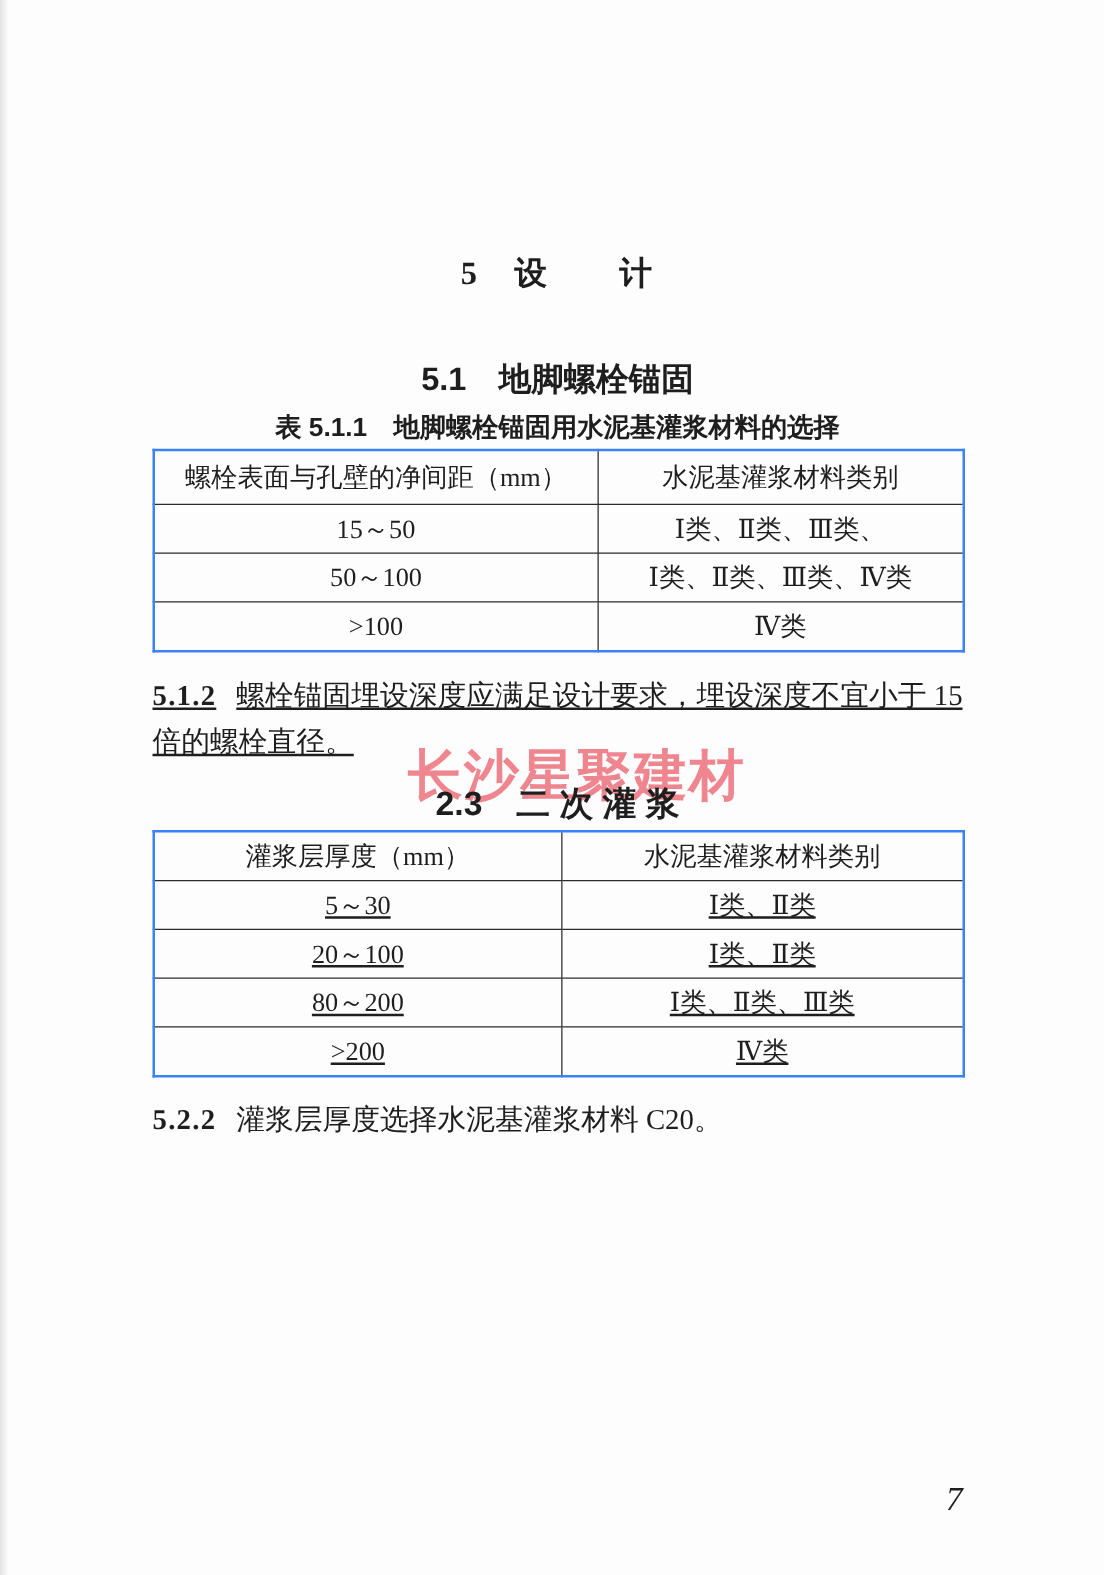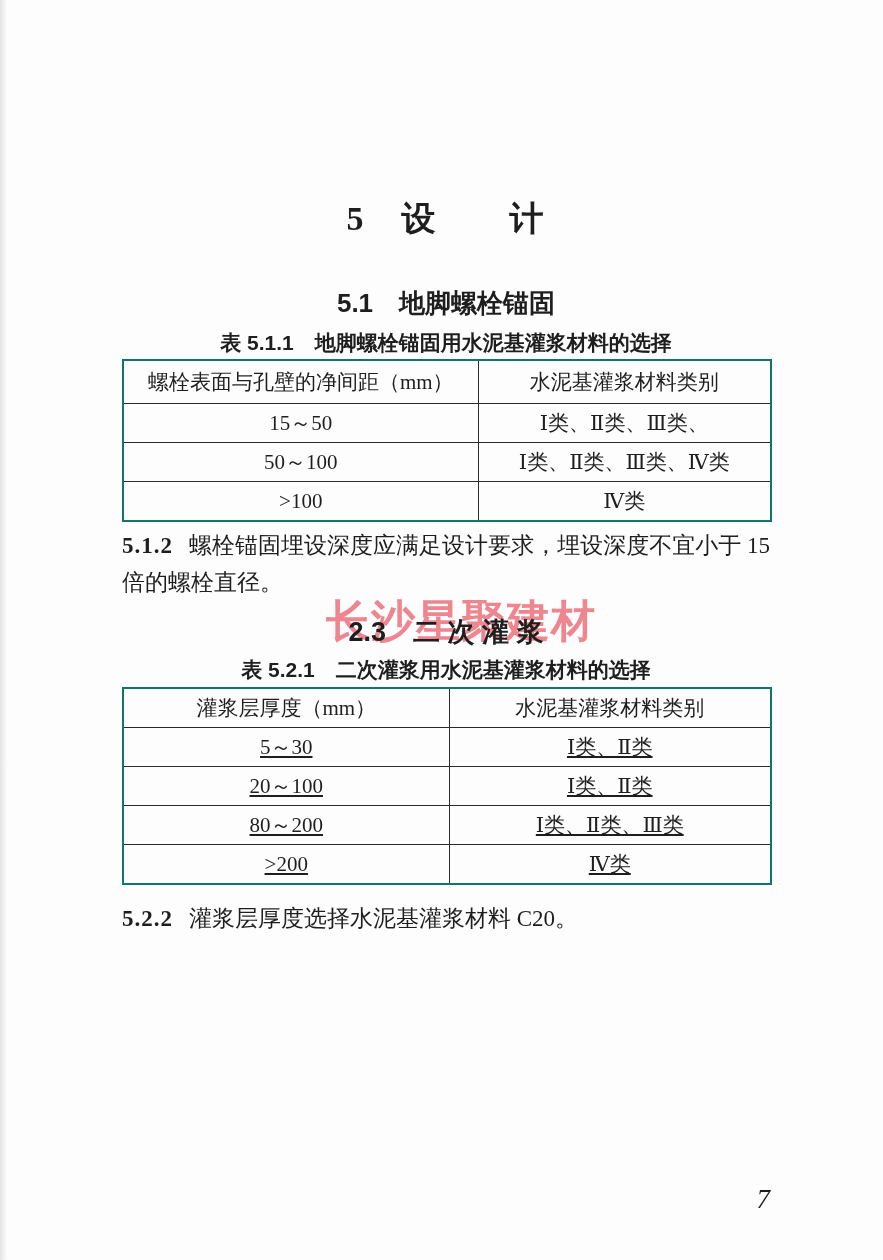--- a/index.html
+++ b/index.html
@@ -25,21 +25,21 @@
   .content {
     position: absolute;
     left: 122px;
     top: 0;
     width: 648px;
     z-index: 1;
   }
   .chapter-heading {
     margin: 197px 0 0 0;
     text-align: center;
-    font-size: 34px;
+    font-size: 26px;
     line-height: 44px;
     font-weight: bold;
     letter-spacing: 2px;
   }
   .section-heading {
     margin: 47px 0 0 0;
     text-align: center;
     font-size: 26px;
     line-height: 30px;
     font-weight: bold;
@@ -51,21 +51,21 @@
     line-height: 34px;
   }
   .clause {
     margin: 22px 0 0 0;
     font-size: 23px;
     line-height: 36.5px;
     text-align: justify;
     text-justify: inter-ideograph;
   }
   .clause.tight { margin-top: 0; }
-  .clause.after-table { margin-top: 6px; }
+  .clause.after-table { margin-top: 17px; text-decoration: underline; }
   .clause.m522 { margin-top: 16px; }
   .clause-num {
     font-weight: bold;
     margin-right: 16px;
     letter-spacing: 1px;
   }
   .table-caption {
     margin: 12px 0 0 0;
     text-align: center;
     font-size: 21px;
@@ -81,21 +81,21 @@
     font-size: 21px;
   }
   table.rule-table.t2 { margin-top: 4px; }
   table.rule-table th, table.rule-table td {
     border: 1px solid #2b2b2b;
     text-align: center;
     vertical-align: middle;
     font-weight: normal;
     padding: 0;
   }
-  table.rule-table { border: 2px solid #0f766e; }
+  table.rule-table { border: 2px solid #3b82f6; }
   table.t1 th { height: 42px; }
   table.t1 td { height: 38px; }
   table.t2 th { height: 38px; }
   table.t2 td { height: 38px; text-decoration: underline; }
   table.t1 col.c1 { width: 355px; }
   table.t1 col.c2 { width: 293px; }
   table.t2 col.c1 { width: 326px; }
   table.t2 col.c2 { width: 322px; }
   .watermark {
     position: absolute;
@@ -169,21 +169,20 @@
       </tr>
     </tbody>
   </table>
 
   <p class="clause after-table"><b class="clause-num">5.1.2</b><span>螺栓锚固埋设深度应满足设计要求，埋设深度不宜小于 15 倍的螺栓直径。</span></p>
 
 
   <div class="section-heading s52">2.3　二 次 灌 浆</div>
 
 
-  <div class="table-caption" style="margin-top:8px;">表 5.2.1　二次灌浆用水泥基灌浆材料的选择</div>
 
   <table class="rule-table t2">
     <colgroup>
         <col class="c1">
         <col class="c2">
       </colgroup>
     <thead>
       <tr>
         <th>灌浆层厚度（mm）</th>
         <th>水泥基灌浆材料类别</th>

